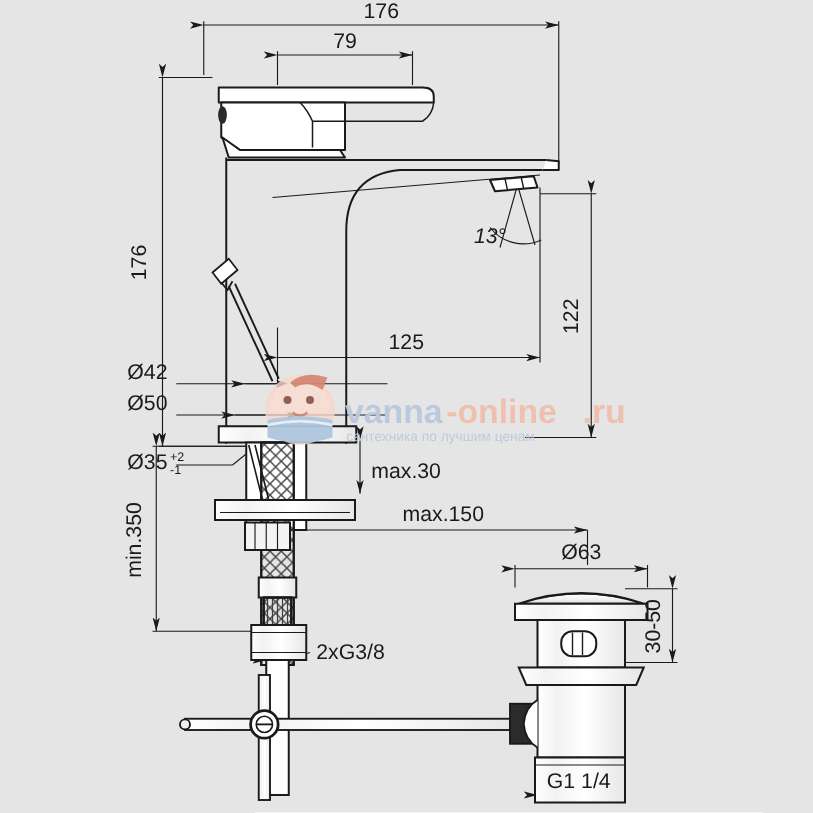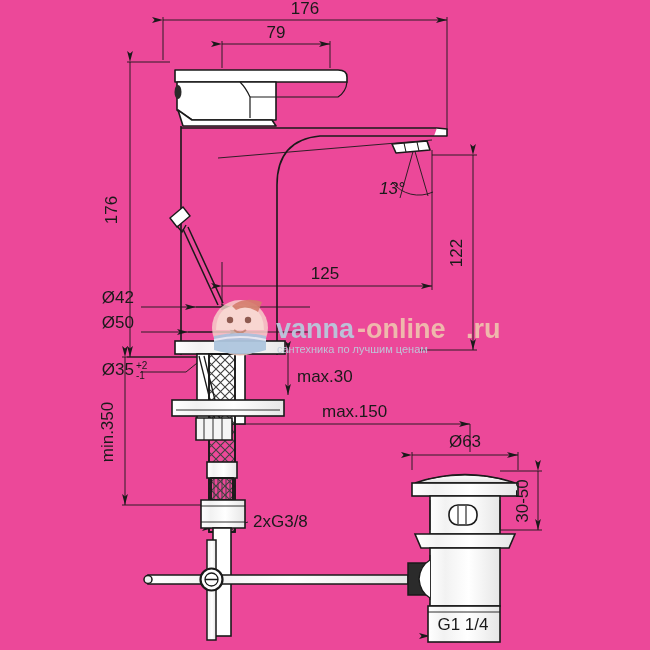--- a/index.html
+++ b/index.html
@@ -1,18 +1,18 @@
 <!DOCTYPE html>
 <html><head>
 <meta charset="utf-8">
 <style>
   html,body{margin:0;padding:0;background:#ffffff;}
   body{width:650px;height:650px;overflow:hidden;
        font-family:"Liberation Sans", sans-serif;}
-  #stage{position:relative;width:650px;height:650px;background:#ec4899;}
+  #stage{position:relative;width:650px;height:650px;background:#e5e5e5;}
   svg#drawing{position:absolute;left:0;top:0;width:650px;height:650px;}
   .dimtext{font-family:"Liberation Sans", sans-serif;font-size:17px;fill:#1a1a1a;}
   .dimtext-sm{font-family:"Liberation Sans", sans-serif;font-size:10px;fill:#1a1a1a;}
   .wm-main{font-family:"Liberation Sans", sans-serif;font-size:27px;font-weight:bold;}
   .wm-sub{font-family:"Liberation Sans", sans-serif;font-size:11px;}
 </style>
 </head>
 <body>
 
 <div id="stage">

